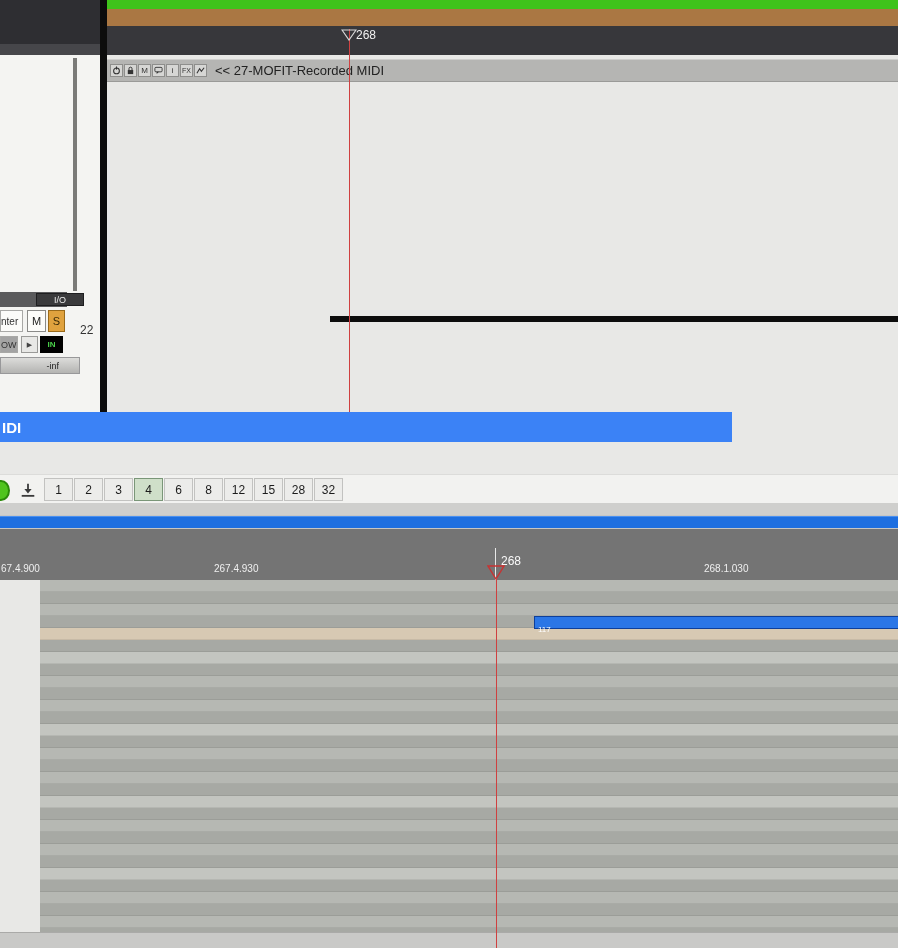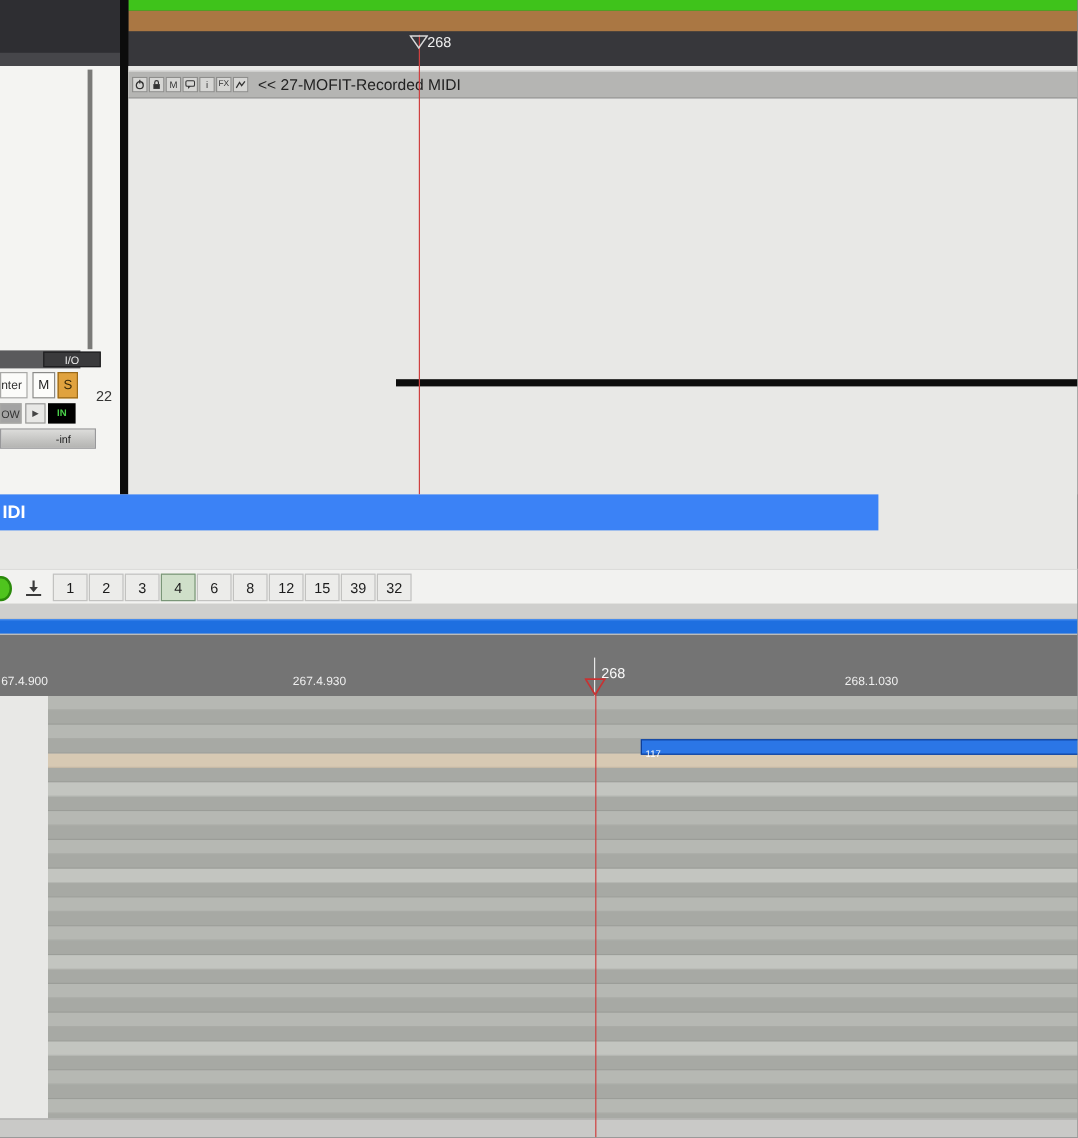--- a/index.html
+++ b/index.html
@@ -165,34 +165,34 @@
     </div>
     <div class="divisions">
       <div class="div-btn">1</div>
       <div class="div-btn">2</div>
       <div class="div-btn">3</div>
       <div class="div-btn active">4</div>
       <div class="div-btn">6</div>
       <div class="div-btn">8</div>
       <div class="div-btn">12</div>
       <div class="div-btn">15</div>
-      <div class="div-btn">39</div>
+      <div class="div-btn">28</div>
       <div class="div-btn">32</div>
     </div>
   </div>
 
   <div class="abs strip-under"></div>
 
   <div class="abs hscroll">
     <div class="hscroll-thumb"></div>
   </div>
 
   <div class="abs ruler">
     <div class="ruler-label" style="left:1px;">67.4.900</div>
-    <div class="ruler-label" style="left:244px;">267.4.930</div>
+    <div class="ruler-label" style="left:214px;">267.4.930</div>
     <div class="ruler-label" style="left:704px;">268.1.030</div>
     <div class="ruler-tick"></div>
     <div class="ruler-cursor-label">268</div>
     <svg class="cursor-tri" viewBox="0 0 18 15">
       <polygon points="1,1 17,1 9,14" fill="none" stroke="#c83232" stroke-width="1.4"></polygon>
     </svg>
   </div>
 
   <div class="abs notes-area">
     <div id="piano-rows">

